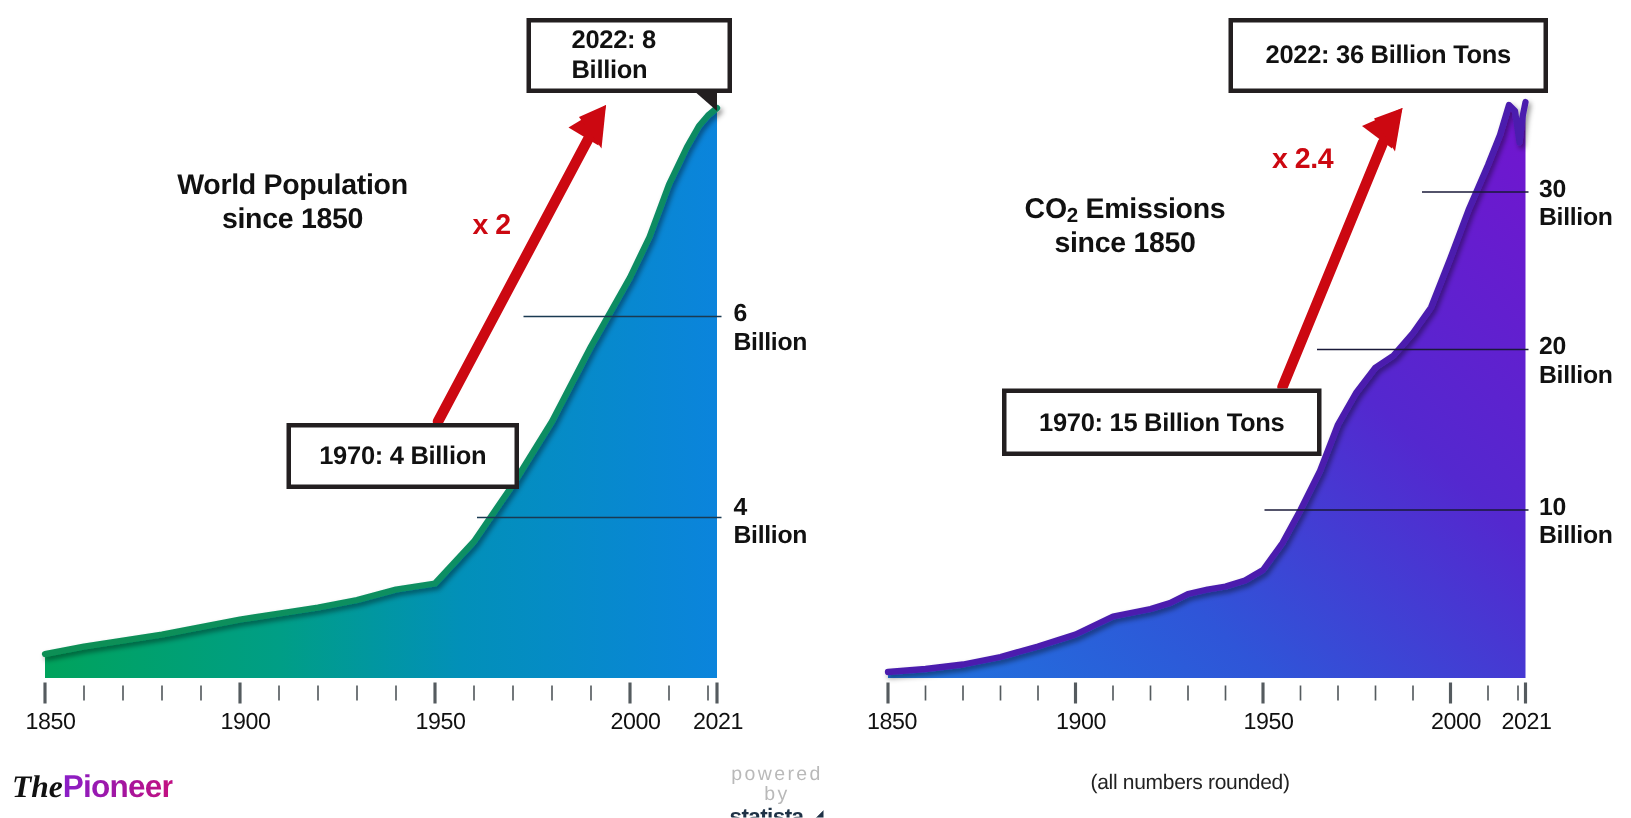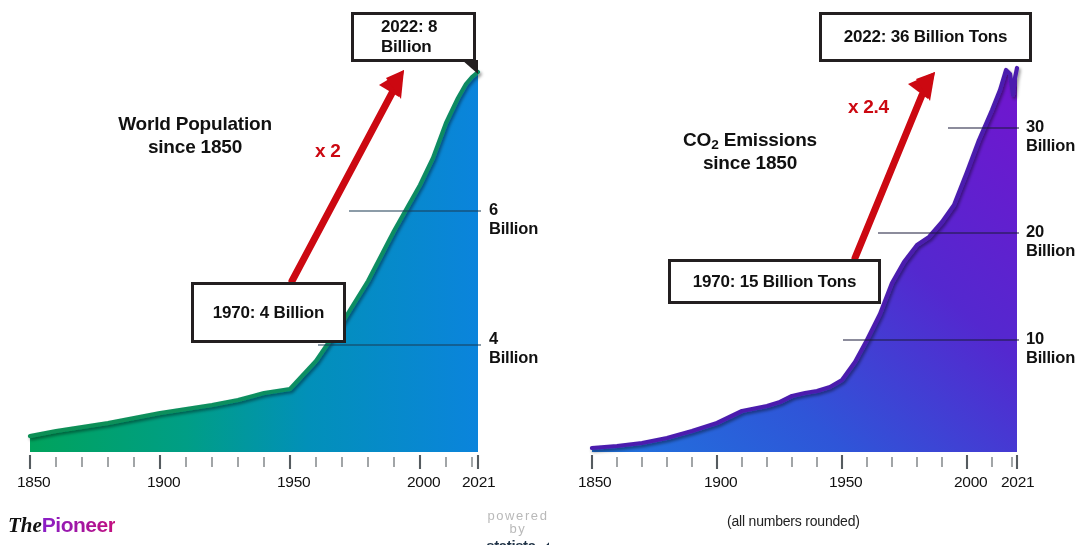--- a/index.html
+++ b/index.html
@@ -30,22 +30,22 @@
     position:absolute;
     background:#ffffff;
     border:3px solid #231f20;
     box-sizing:border-box;
     display:flex;align-items:center;justify-content:center;
     font-weight:bold;color:#111111;
     font-size:17px;
     letter-spacing:-0.2px;
     z-index:6;
   }
-  #callout-l-2022{left:351px;top:12px;width:125px;height:50px;padding-left:27px;}
-  #callout-l-1970{left:191px;top:282px;width:155px;height:61px;}
+  #callout-l-2022{left:351px;top:12px;width:137px;height:50px;padding-left:27px;}
+  #callout-l-1970{left:191px;top:282px;width:155px;height:44px;}
   #callout-r-2022{left:819px;top:12px;width:213px;height:50px;}
   #callout-r-1970{left:668px;top:259px;width:213px;height:45px;}
 
   .mult{
     position:absolute;
     color:#cc0811;
     font-weight:bold;
     font-size:19px;
     z-index:7;
     letter-spacing:-0.3px;

